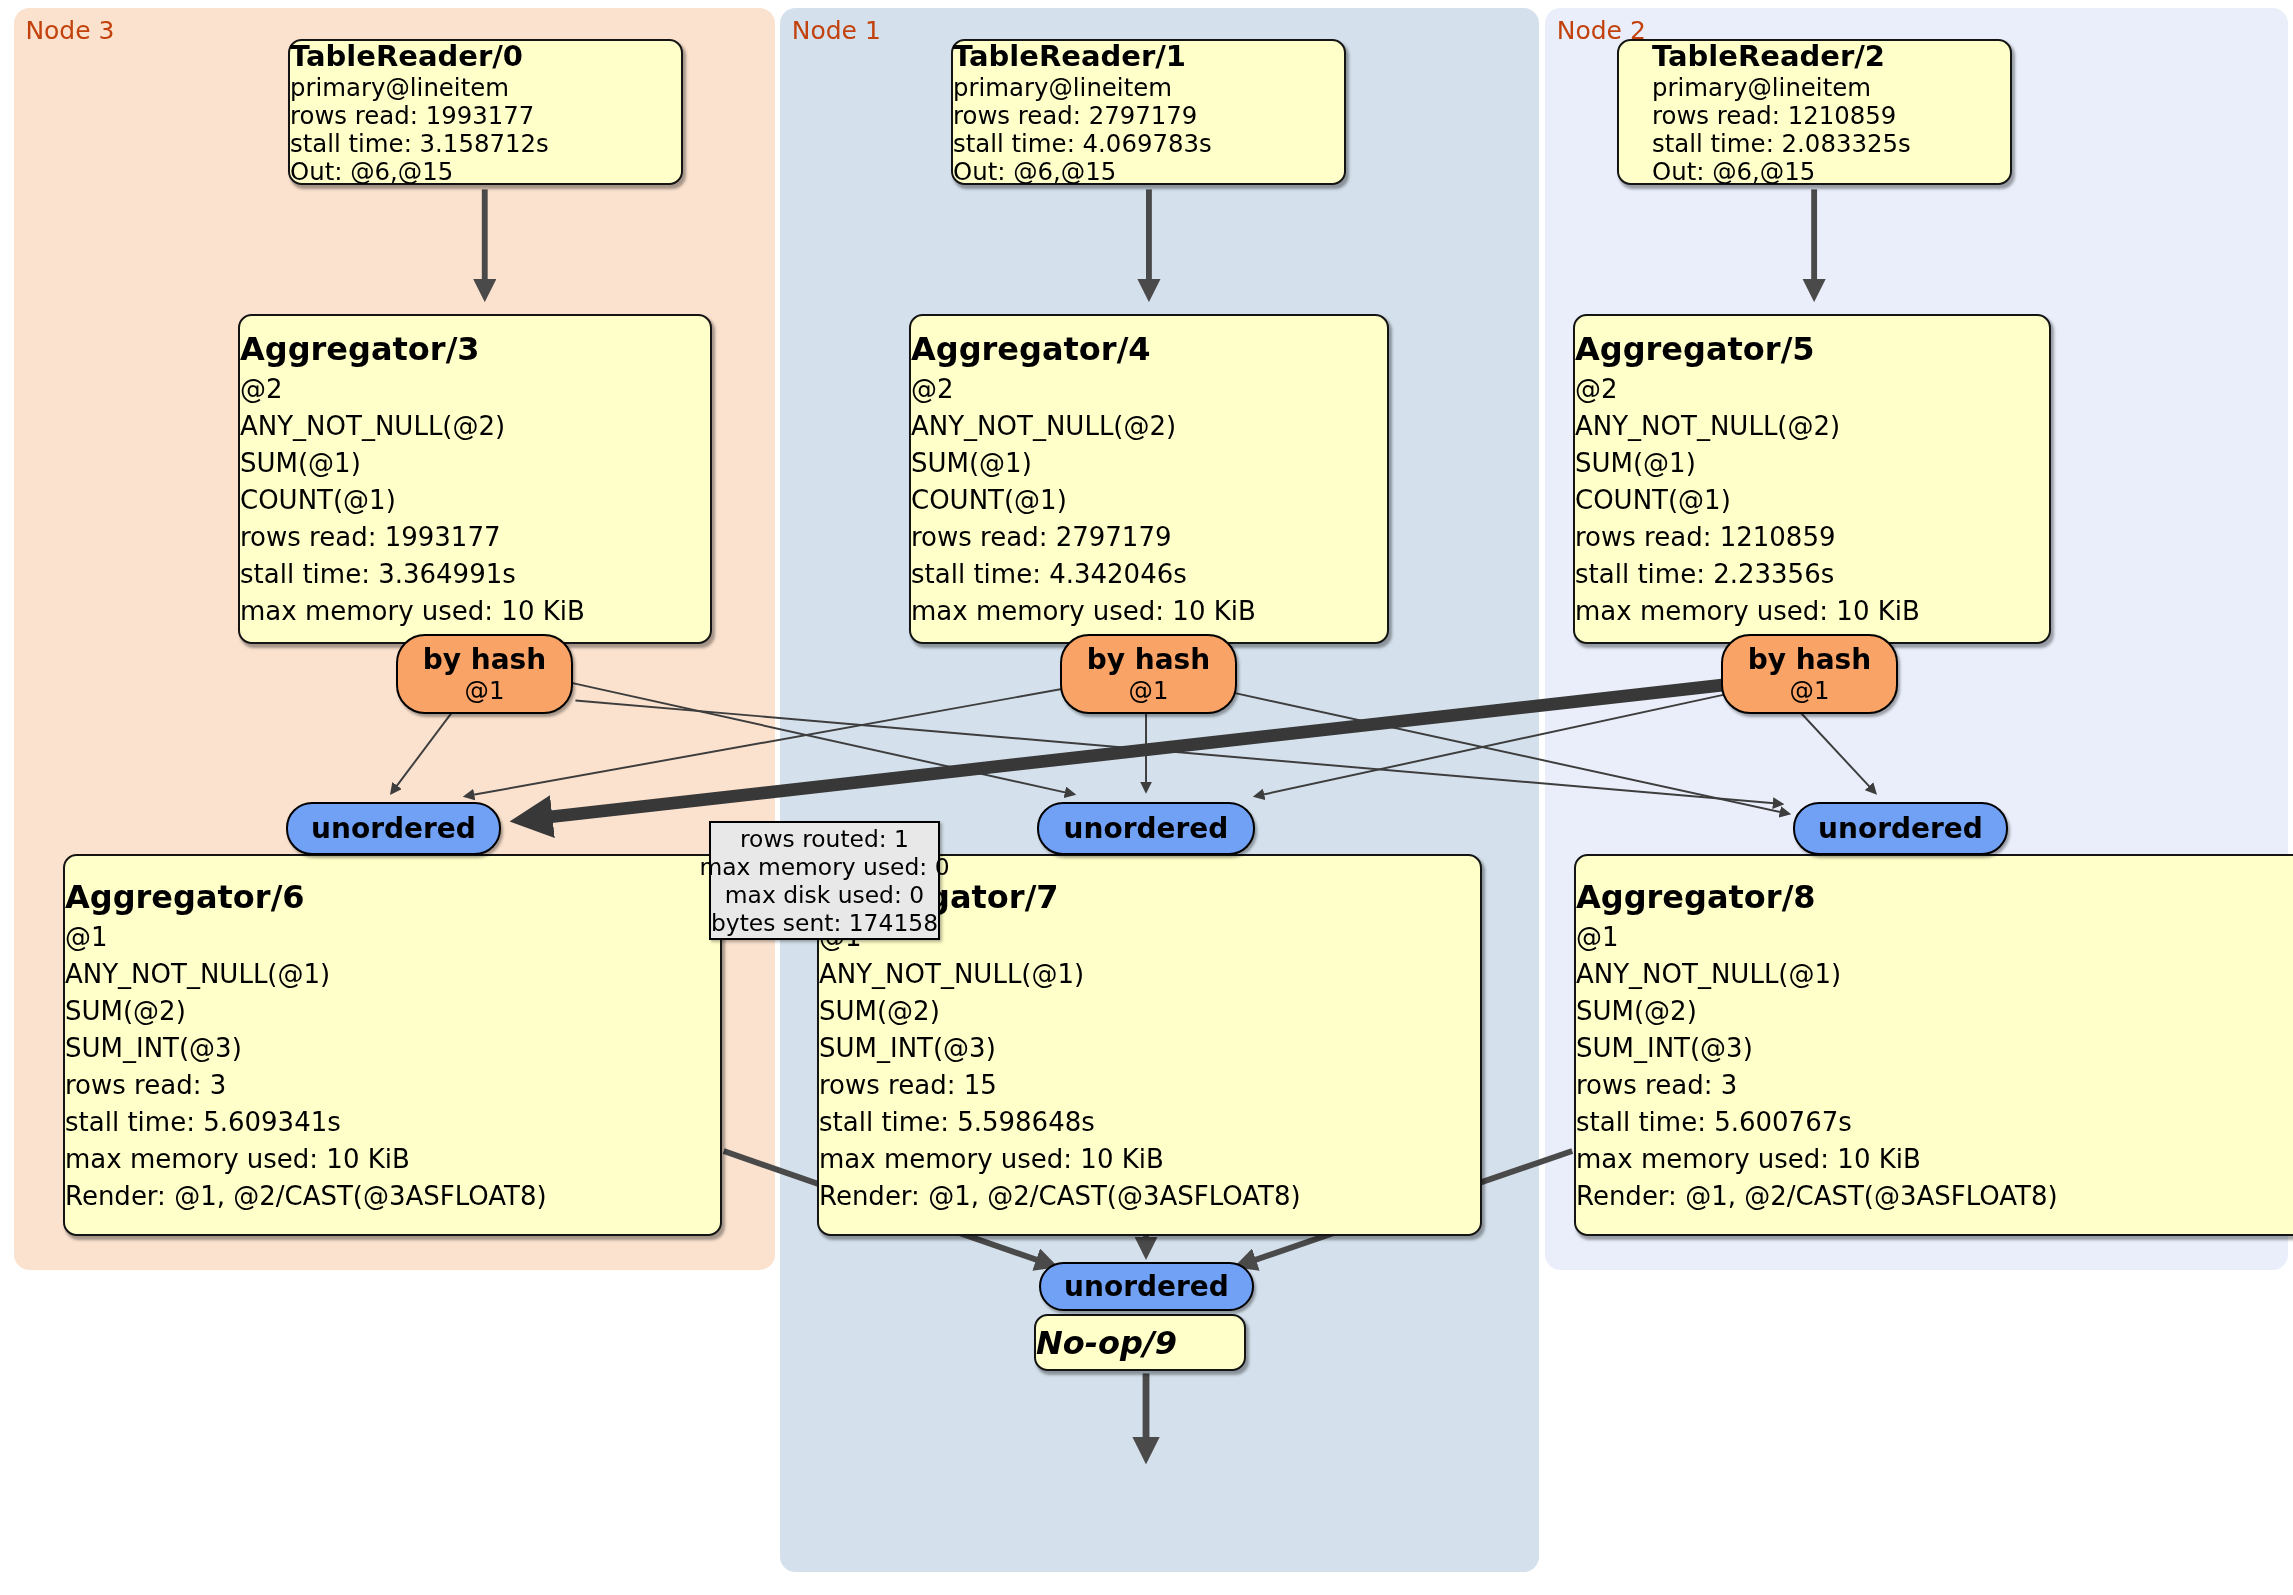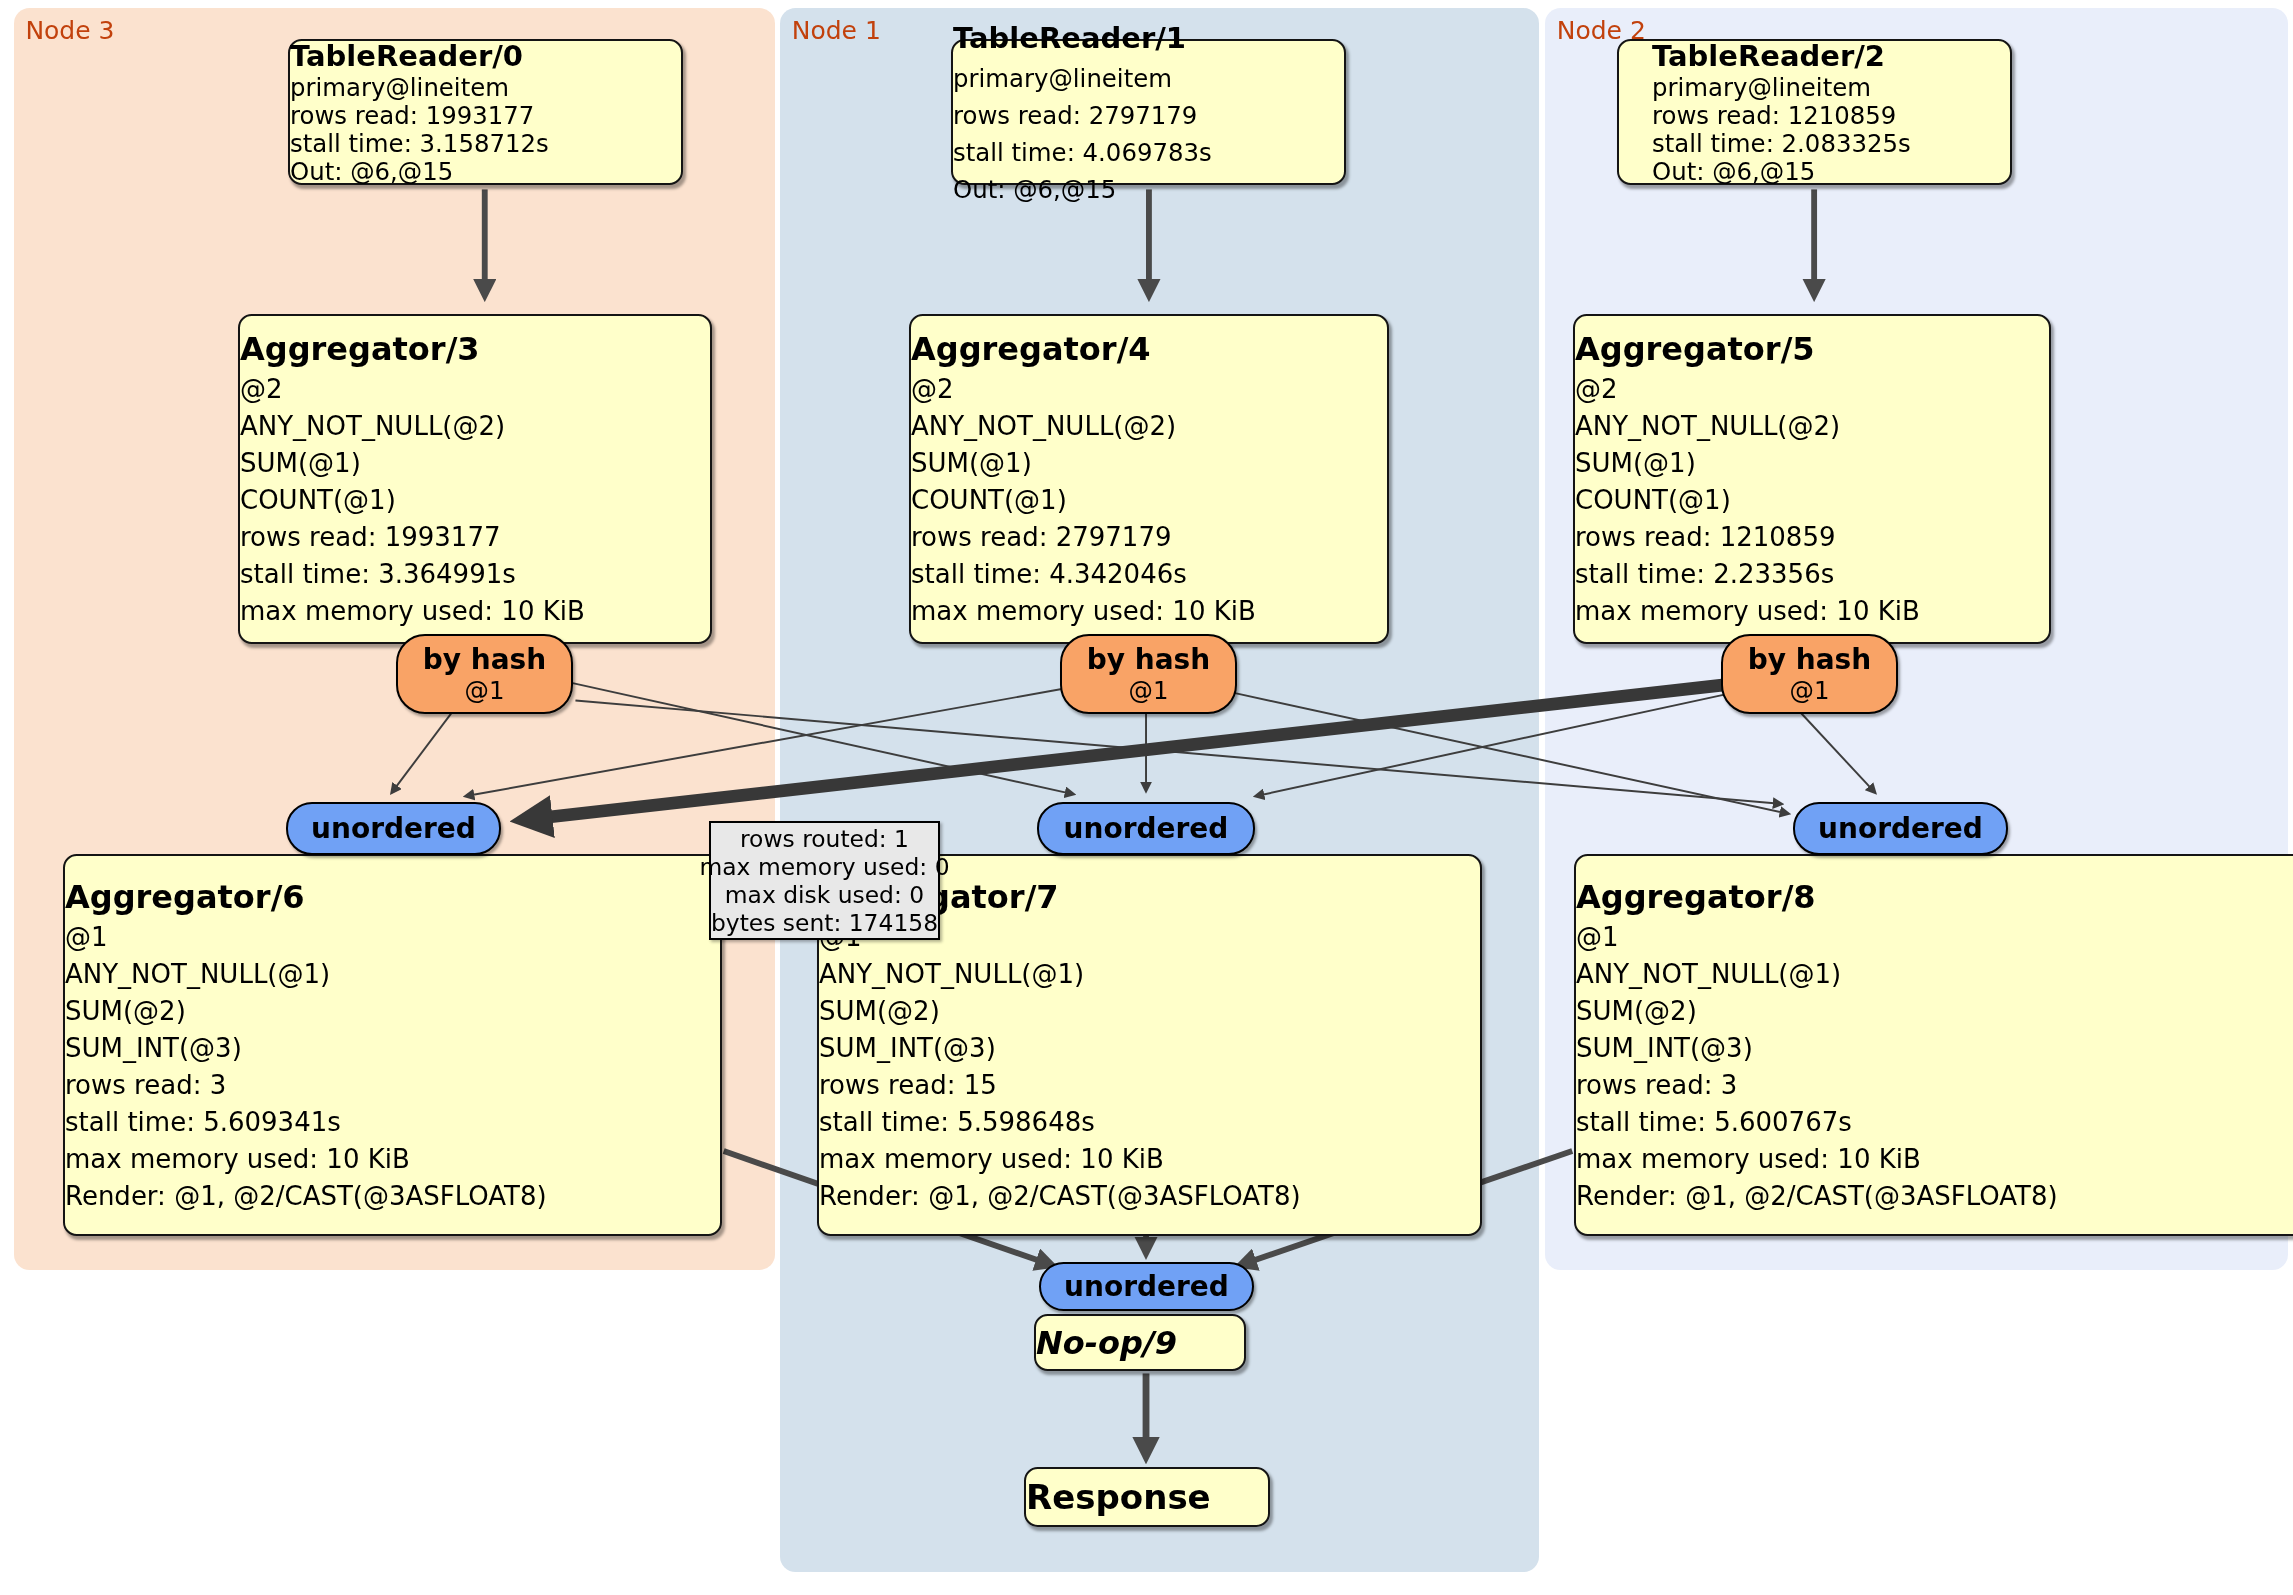--- a/index.html
+++ b/index.html
@@ -81,21 +81,21 @@
     <line x1="1175" y1="1408" x2="1175" y2="1490" stroke="#4a4a4a" stroke-width="7" marker-end="url(#ah-thick)"></line>
   </svg>
 
   <div class="box tr" style="left:288px;top:39px;width:395px;height:146px;">
     <div class="title">TableReader/0</div>
     <div class="line">primary@lineitem</div>
     <div class="line">rows read: 1993177</div>
     <div class="line">stall time: 3.158712s</div>
     <div class="line">Out: @6,@15</div>
   </div>
-  <div class="box tr" style="left:951px;top:39px;width:395px;height:146px;gap:9px;">
+  <div class="box tr" style="left:951px;top:39px;width:395px;height:146px;">
     <div class="title">TableReader/1</div>
     <div class="line">primary@lineitem</div>
     <div class="line">rows read: 2797179</div>
     <div class="line">stall time: 4.069783s</div>
     <div class="line">Out: @6,@15</div>
   </div>
   <div class="box tr" style="left:1617px;top:39px;width:395px;height:146px;padding-left:33px;">
     <div class="title">TableReader/2</div>
     <div class="line">primary@lineitem</div>
     <div class="line">rows read: 1210859</div>
@@ -197,18 +197,15 @@
     <div class="tl">max disk used: 0</div>
     <div class="tl">bytes sent: 174158</div>
   </div>
 
   <div class="oval sync" style="left:1039px;top:1262px;width:215px;height:49px;">
     <div class="sl">unordered</div>
   </div>
   <div class="box noop" style="left:1034px;top:1314px;width:212px;height:57px;font-style:italic;">
     <div class="title">No-op/9</div>
   </div>
-  <div class="box resp" style="left:1024px;top:1467px;width:246px;height:60px;">
-    <div class="title">Response</div>
-  </div>
 
 </div>
 
 
 </body></html>

